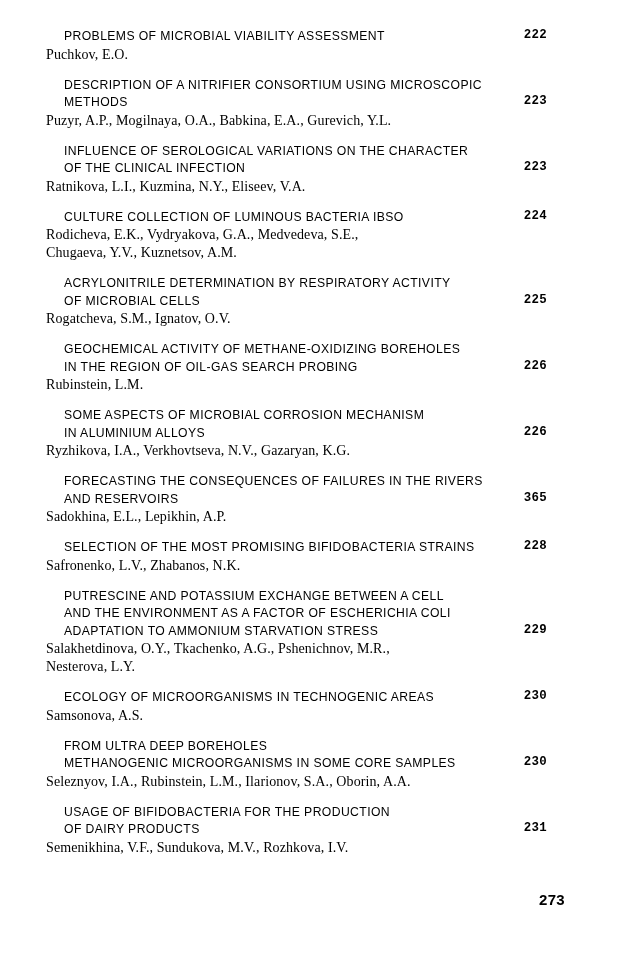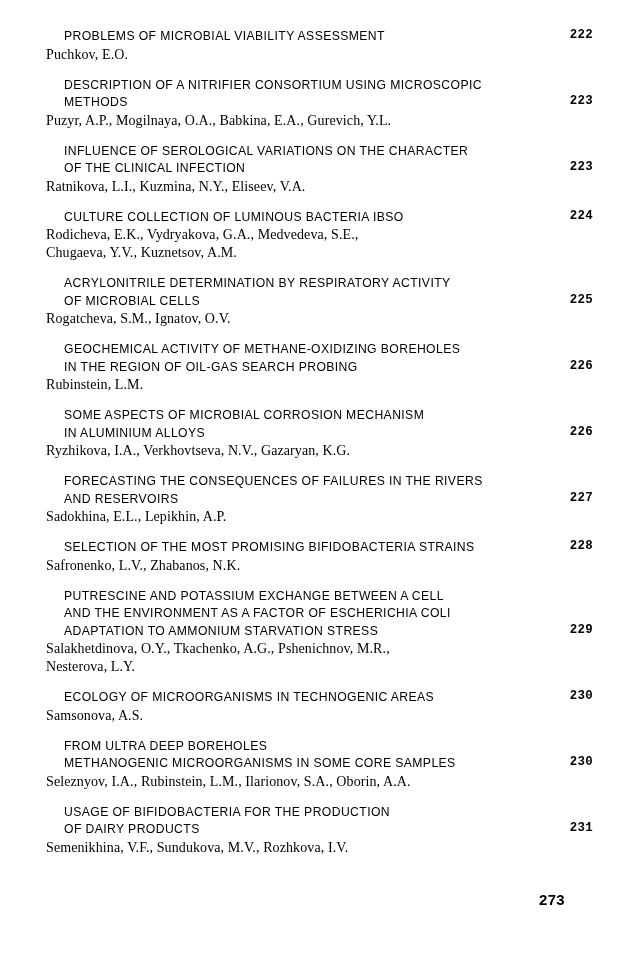--- a/index.html
+++ b/index.html
@@ -12,21 +12,21 @@
     background: #ffffff;
     font-family: "Liberation Sans", sans-serif;
     color: #000000;
     overflow: hidden;
   }
   .page {
     position: relative;
     width: 623px;
     height: 960px;
     box-sizing: border-box;
-    padding: 28px 30px 0 46px;
+    padding: 28px 76px 0 46px;
   }
   .toc-list {
     display: block;
   }
   .entry {
     position: relative;
     margin-bottom: 13px;
   }
   .title-block {
     padding-left: 18px;
@@ -128,21 +128,21 @@
         </div>
         <div class="authors">Ryzhikova, I.A., Verkhovtseva, N.V., Gazaryan, K.G.</div>
         <div class="page-num pn-row1">226</div>
       </div>
       <div class="entry">
         <div class="title-block">
           <div class="title-line">FORECASTING THE CONSEQUENCES OF FAILURES IN THE RIVERS</div>
           <div class="title-line">AND RESERVOIRS</div>
         </div>
         <div class="authors">Sadokhina, E.L., Lepikhin, A.P.</div>
-        <div class="page-num pn-row1">227</div>
+        <div class="page-num pn-row1">365</div>
       </div>
       <div class="entry">
         <div class="title-block">
           <div class="title-line">SELECTION OF THE MOST PROMISING BIFIDOBACTERIA STRAINS</div>
         </div>
         <div class="authors">Safronenko, L.V., Zhabanos, N.K.</div>
         <div class="page-num pn-row0">228</div>
       </div>
       <div class="entry">
         <div class="title-block">

